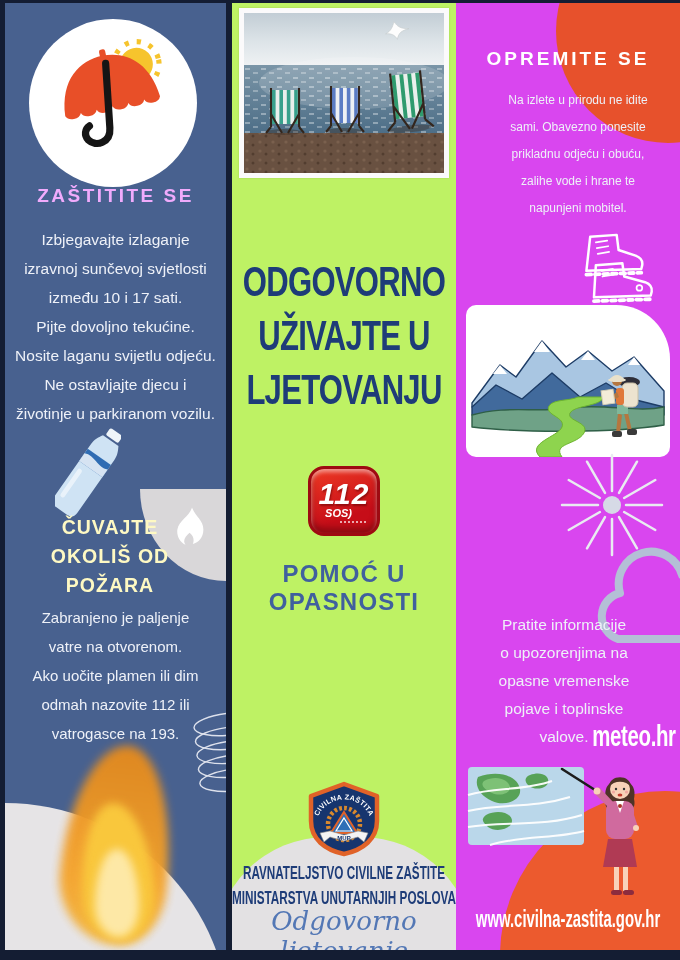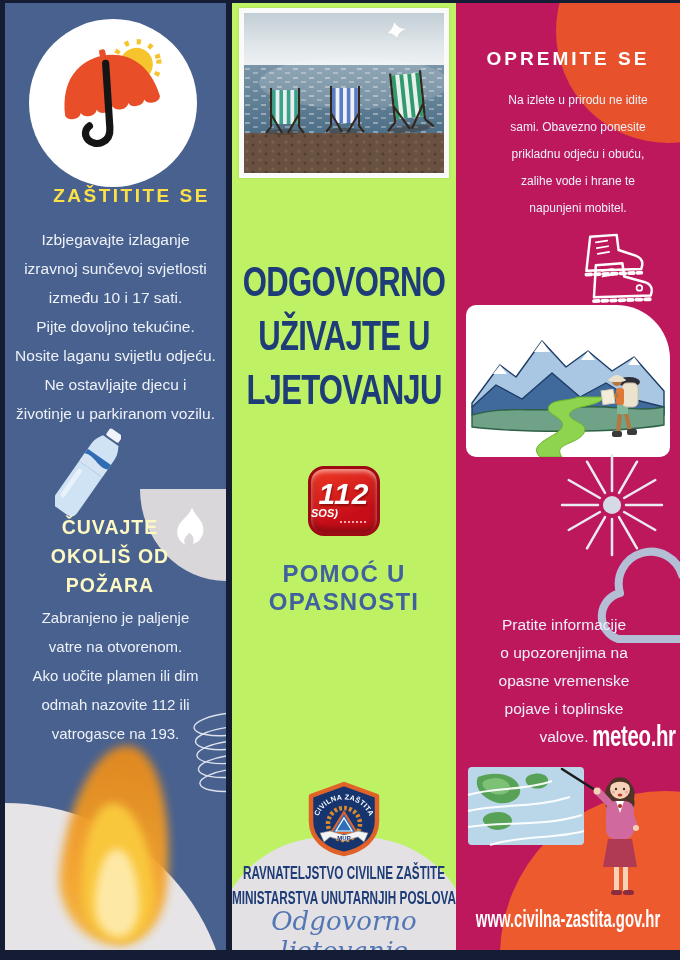--- a/index.html
+++ b/index.html
@@ -1,48 +1,48 @@
 <!DOCTYPE html>
 <html lang="hr"><head>
 <meta charset="utf-8">
 <style>
   * { margin:0; padding:0; box-sizing:border-box; }
   body { font-family:"Liberation Sans", sans-serif; background:#333; }
   .poster { position:relative; width:680px; height:960px; background:#141d33; overflow:hidden; margin:0 auto; }
   .col { position:absolute; top:3px; bottom:10px; overflow:hidden; }
   .col-left   { left:5px;   width:221px; background:#48618f; }
   .col-center { left:232px; width:224px; background:#bef264; }
-  .col-right  { left:456px; width:224px; background:#be185d; }
+  .col-right  { left:456px; width:224px; background:#d946ef; }
   .abs { position:absolute; }
   .pre { white-space:pre-line; }
   .ctr { text-align:center; }
 
   
   .sun-circle { left:24px; top:16px; width:168px; height:168px; border-radius:50%; background:#ffffff; display:flex; align-items:center; justify-content:center; }
-  .protect-heading { left:16px; top:182px; width:100%; color:#fde047; font-size:19px; font-weight:bold; letter-spacing:2.5px; }
+  .protect-heading { left:0; top:182px; width:100%; color:#f0abfc; font-size:19px; font-weight:bold; letter-spacing:2.5px; }
   .protect-text { left:6px; top:222px; width:209px; color:#eef1f8; font-size:15.5px; line-height:29px; }
   .bottle-box { left:50px; top:418px; width:66px; height:104px; }
   .flame-quarter { left:135px; top:486px; width:86px; height:92px; background:#d9d7d9; border-radius:0 0 0 100%; }
   .flame-quarter svg { position:absolute; right:8px; top:14px; }
   .fire-heading { left:20px; top:510px; width:170px; color:#fef9c3; font-size:19.5px; font-weight:bold; line-height:29px; letter-spacing:1px; }
   .fire-text { left:5px; top:600px; width:211px; color:#eef1f8; font-size:15px; line-height:29px; }
   .spiral-box { left:188px; top:709px; width:80px; height:85px; }
   .gray-ball { left:-225px; top:800px; width:450px; height:450px; border-radius:50%; background:#e6e4e6; }
   .fire-photo { left:50px; top:742px; width:128px; height:205px; }
   .fl { position:absolute; }
   .fl-outer { left:8px; top:0; width:108px; height:200px; background:linear-gradient(#e78a1b,#f5a42b 70%,#f2b43a); border-radius:52% 48% 42% 58%/66% 70% 30% 34%; filter:blur(5px); transform:rotate(6deg); opacity:.95; }
   .fl-mid { left:26px; top:58px; width:72px; height:138px; background:#f9c73c; border-radius:50% 50% 45% 55%/70% 65% 35% 30%; filter:blur(4px); transform:rotate(-4deg); }
   .fl-core { left:40px; top:104px; width:44px; height:88px; background:#fde8a6; border-radius:50% 50% 45% 55%/65% 65% 35% 35%; filter:blur(4px); }
 
   
   .photo-frame { left:7px; top:5px; width:210px; height:170px; background:#fbfafb; padding:5px; box-shadow:0 0 2px rgba(0,0,0,.15); }
   .main-title { left:50%; top:252px; width:300px; margin-left:-150px; transform:scaleX(.74); color:#1e3c78; font-size:42px; font-weight:bold; line-height:54px; letter-spacing:-1px; }
   .sos-logo { left:76px; top:463px; width:72px; height:70px; background:linear-gradient(160deg,#ee3a24,#c60d18 70%); border:3px solid #9e0a12; border-radius:16px; box-shadow:inset 0 3px 4px rgba(255,255,255,.5), inset 0 -5px 7px rgba(0,0,0,.3); }
   .sos-number { font-size:30px; font-weight:bold; font-style:italic; color:#fff; text-align:center; margin-top:8px; letter-spacing:1px; text-shadow:1px 2px 2px rgba(90,0,0,.5); }
-  .sos-sub { font-size:11px; font-weight:bold; font-style:italic; color:#fff; text-align:left; padding-right:11px; margin-top:-4px; }
+  .sos-sub { font-size:11px; font-weight:bold; font-style:italic; color:#fff; text-align:center; padding-right:11px; margin-top:-4px; }
   .sos-dots { width:26px; height:2px; margin:2px 11px 0 auto; border-bottom:2px dotted rgba(255,255,255,.65); }
   .help-heading { left:0; top:557px; width:100%; color:#40609e; font-size:24px; font-weight:700; letter-spacing:1.2px; }
   .help-text { left:4px; top:588px; width:216px; color:#4a68a6; font-size:15.5px; line-height:26px; }
   .dome { left:-18px; bottom:0; width:260px; height:113px; background:#e3e1e3; border-radius:130px 130px 0 0; }
   .badge-box { left:74px; top:778px; width:76px; height:76px; }
   .org-text { left:50%; top:858px; width:340px; margin-left:-170px; transform:scaleX(.67); color:#1e3c78; font-size:17.5px; font-weight:bold; line-height:25px; letter-spacing:0; }
   .tagline { left:0; top:903px; width:100%; font-family:"DejaVu Serif", serif; font-style:italic; color:#5377b5; font-size:26px; }
 
   
   .orange-top { left:100px; top:-84px; width:224px; height:224px; border-radius:50%; background:#e7512c; }

